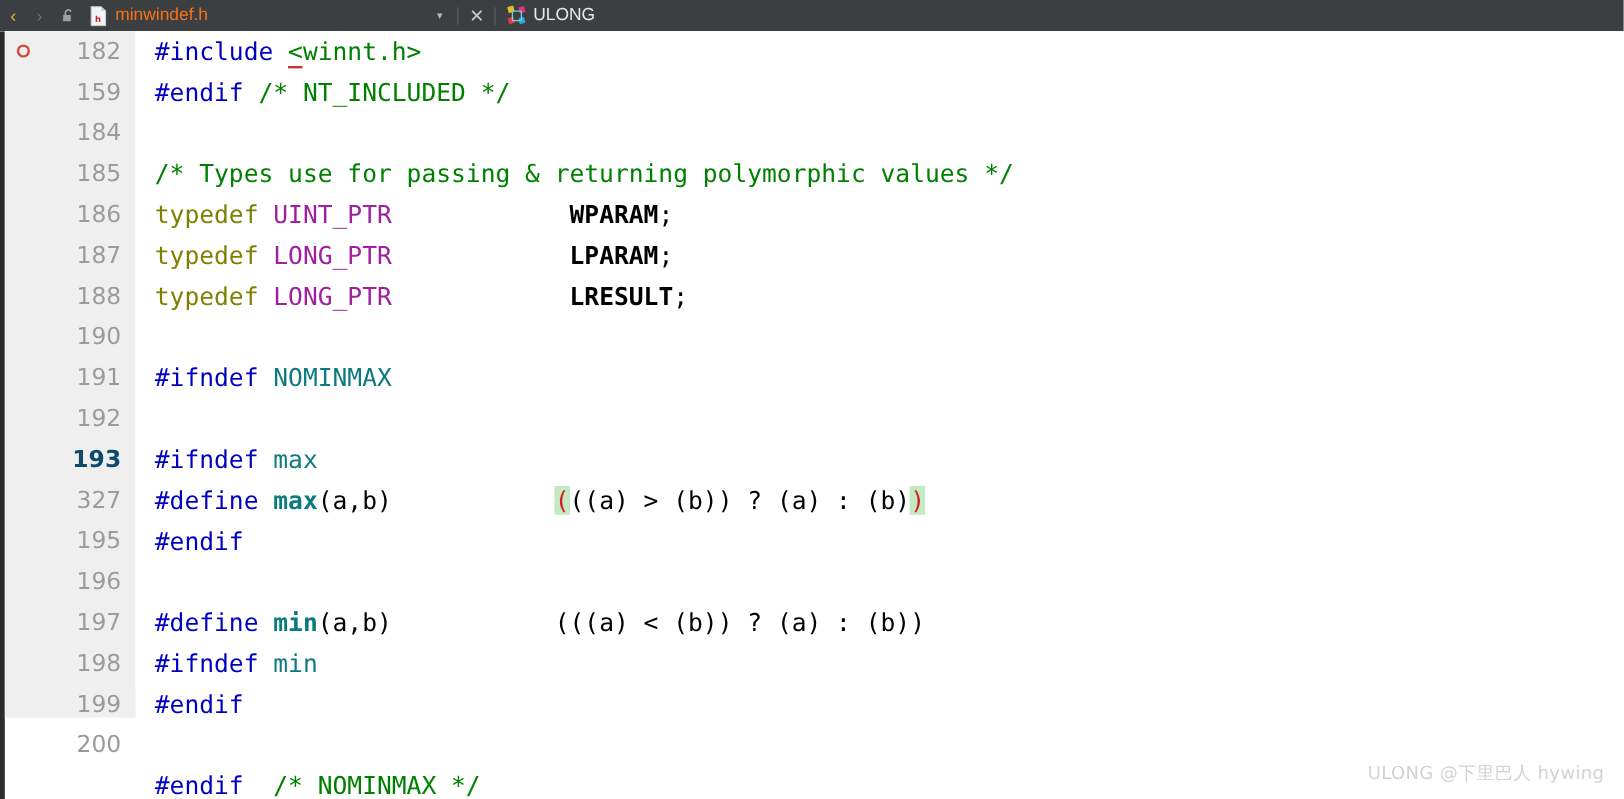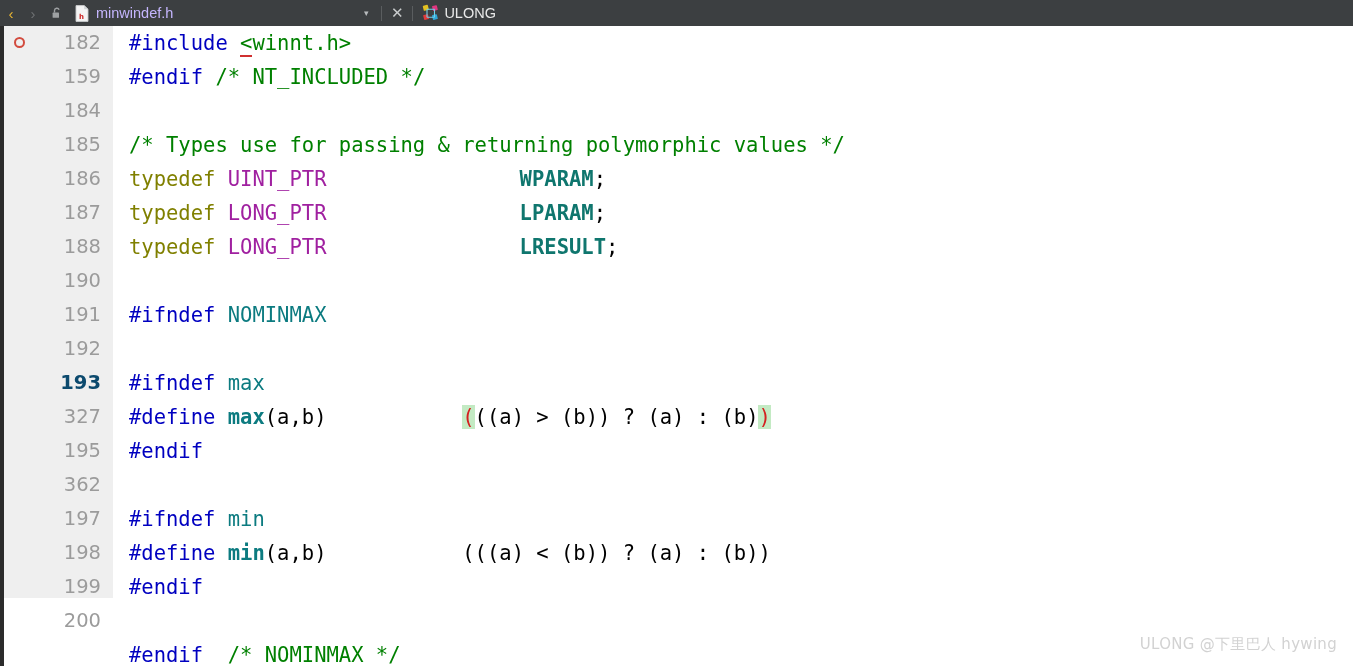--- a/index.html
+++ b/index.html
@@ -29,21 +29,21 @@
   .navbtn.fwd   { color: #6e7173; }
   .lock-wrap {
     width: 26px; height: 26px;
     display: flex; align-items: center; justify-content: center;
   }
   .doc-icon-wrap {
     width: 24px; height: 26px;
     display: flex; align-items: center; justify-content: center;
   }
   #tab-title {
-    color: #c4b5fd;
+    color: #f97316;
     font-size: 14.5px;
     line-height: 26px;
     padding: 0 6px 0 2px;
     white-space: nowrap;
   }
   .tab-spacer { flex: 0 0 175px; }
   .chev {
     width: 24px; height: 26px;
     display: flex; align-items: center; justify-content: center;
     color: #b8bbbd; font-size: 9px;
@@ -122,21 +122,21 @@
     letter-spacing: 0px;
     padding-left: 16px;
     color: #000000;
   }
 
   
   .pp       { color: #0000c0; }          
   .cmt      { color: #008000; }          
   .kw       { color: #808000; }          
   .type     { color: #a020a0; }          
-  .typedefname { color: #0f766e; font-weight: bold; margin-left: 45px; } 
+  .typedefname { color: #000000; font-weight: bold; } 
   .macro    { color: #0c7b80; }          
   .macrodef { color: #0c7b80; font-weight: bold; }
   .plain    { color: #000000; }
   .err-underline {
     color: #008000;
     border-bottom: 2px solid #d03030;
   }
   .match {
     background: #c3eac3;
     color: #d42020;
@@ -210,21 +210,21 @@
       <div class="gline"><span>185</span></div>
       <div class="gline"><span>186</span></div>
       <div class="gline"><span>187</span></div>
       <div class="gline"><span>188</span></div>
       <div class="gline"><span>190</span></div>
       <div class="gline"><span>191</span></div>
       <div class="gline"><span>192</span></div>
       <div class="gline current"><span>193</span></div>
       <div class="gline"><span>327</span></div>
       <div class="gline"><span>195</span></div>
-      <div class="gline"><span>362</span></div>
+      <div class="gline"><span>196</span></div>
       <div class="gline"><span>197</span></div>
       <div class="gline"><span>198</span></div>
       <div class="gline"><span>199</span></div>
       <div class="gline"><span>200</span></div>
     </div>
 
   <div id="code-pane">
       <div class="line code"><span class="pp">#include </span><span class="err-underline">&lt;</span><span class="cmt">winnt.h&gt;</span></div>
       <div class="line code"><span class="pp">#endif </span><span class="cmt">/* NT_INCLUDED */</span></div>
       <div class="line code">&nbsp;</div>
@@ -232,21 +232,21 @@
       <div class="line code"><span class="kw">typedef </span><span class="type">UINT_PTR</span><span class="plain">            </span><span class="typedefname">WPARAM</span><span class="plain">;</span></div>
       <div class="line code"><span class="kw">typedef </span><span class="type">LONG_PTR</span><span class="plain">            </span><span class="typedefname">LPARAM</span><span class="plain">;</span></div>
       <div class="line code"><span class="kw">typedef </span><span class="type">LONG_PTR</span><span class="plain">            </span><span class="typedefname">LRESULT</span><span class="plain">;</span></div>
       <div class="line code">&nbsp;</div>
       <div class="line code"><span class="pp">#ifndef </span><span class="macro">NOMINMAX</span></div>
       <div class="line code">&nbsp;</div>
       <div class="line code"><span class="pp">#ifndef </span><span class="macro">max</span></div>
       <div class="line code"><span class="pp">#define </span><span class="macrodef">max</span><span class="plain">(a,b)</span><span class="plain">           </span><span class="match">(</span><span class="plain">((a) &gt; (b)) ? (a) : (b)</span><span class="match">)</span></div>
       <div class="line code"><span class="pp">#endif</span></div>
       <div class="line code">&nbsp;</div>
+      <div class="line code"><span class="pp">#define </span><span class="macrodef">min</span><span class="plain">(a,b)</span><span class="plain">           </span><span class="plain">(((a) &lt; (b)) ? (a) : (b))</span></div>
       <div class="line code"><span class="pp">#ifndef </span><span class="macro">min</span></div>
-      <div class="line code"><span class="pp">#define </span><span class="macrodef">min</span><span class="plain">(a,b)</span><span class="plain">           </span><span class="plain">(((a) &lt; (b)) ? (a) : (b))</span></div>
       <div class="line code"><span class="pp">#endif</span></div>
       <div class="line code">&nbsp;</div>
       <div class="line code"><span class="pp">#endif  </span><span class="cmt">/* NOMINMAX */</span></div>
     </div>
 
   <div id="watermark">ULONG @下里巴人 hywing</div>
 </div>
 
 </body></html>

